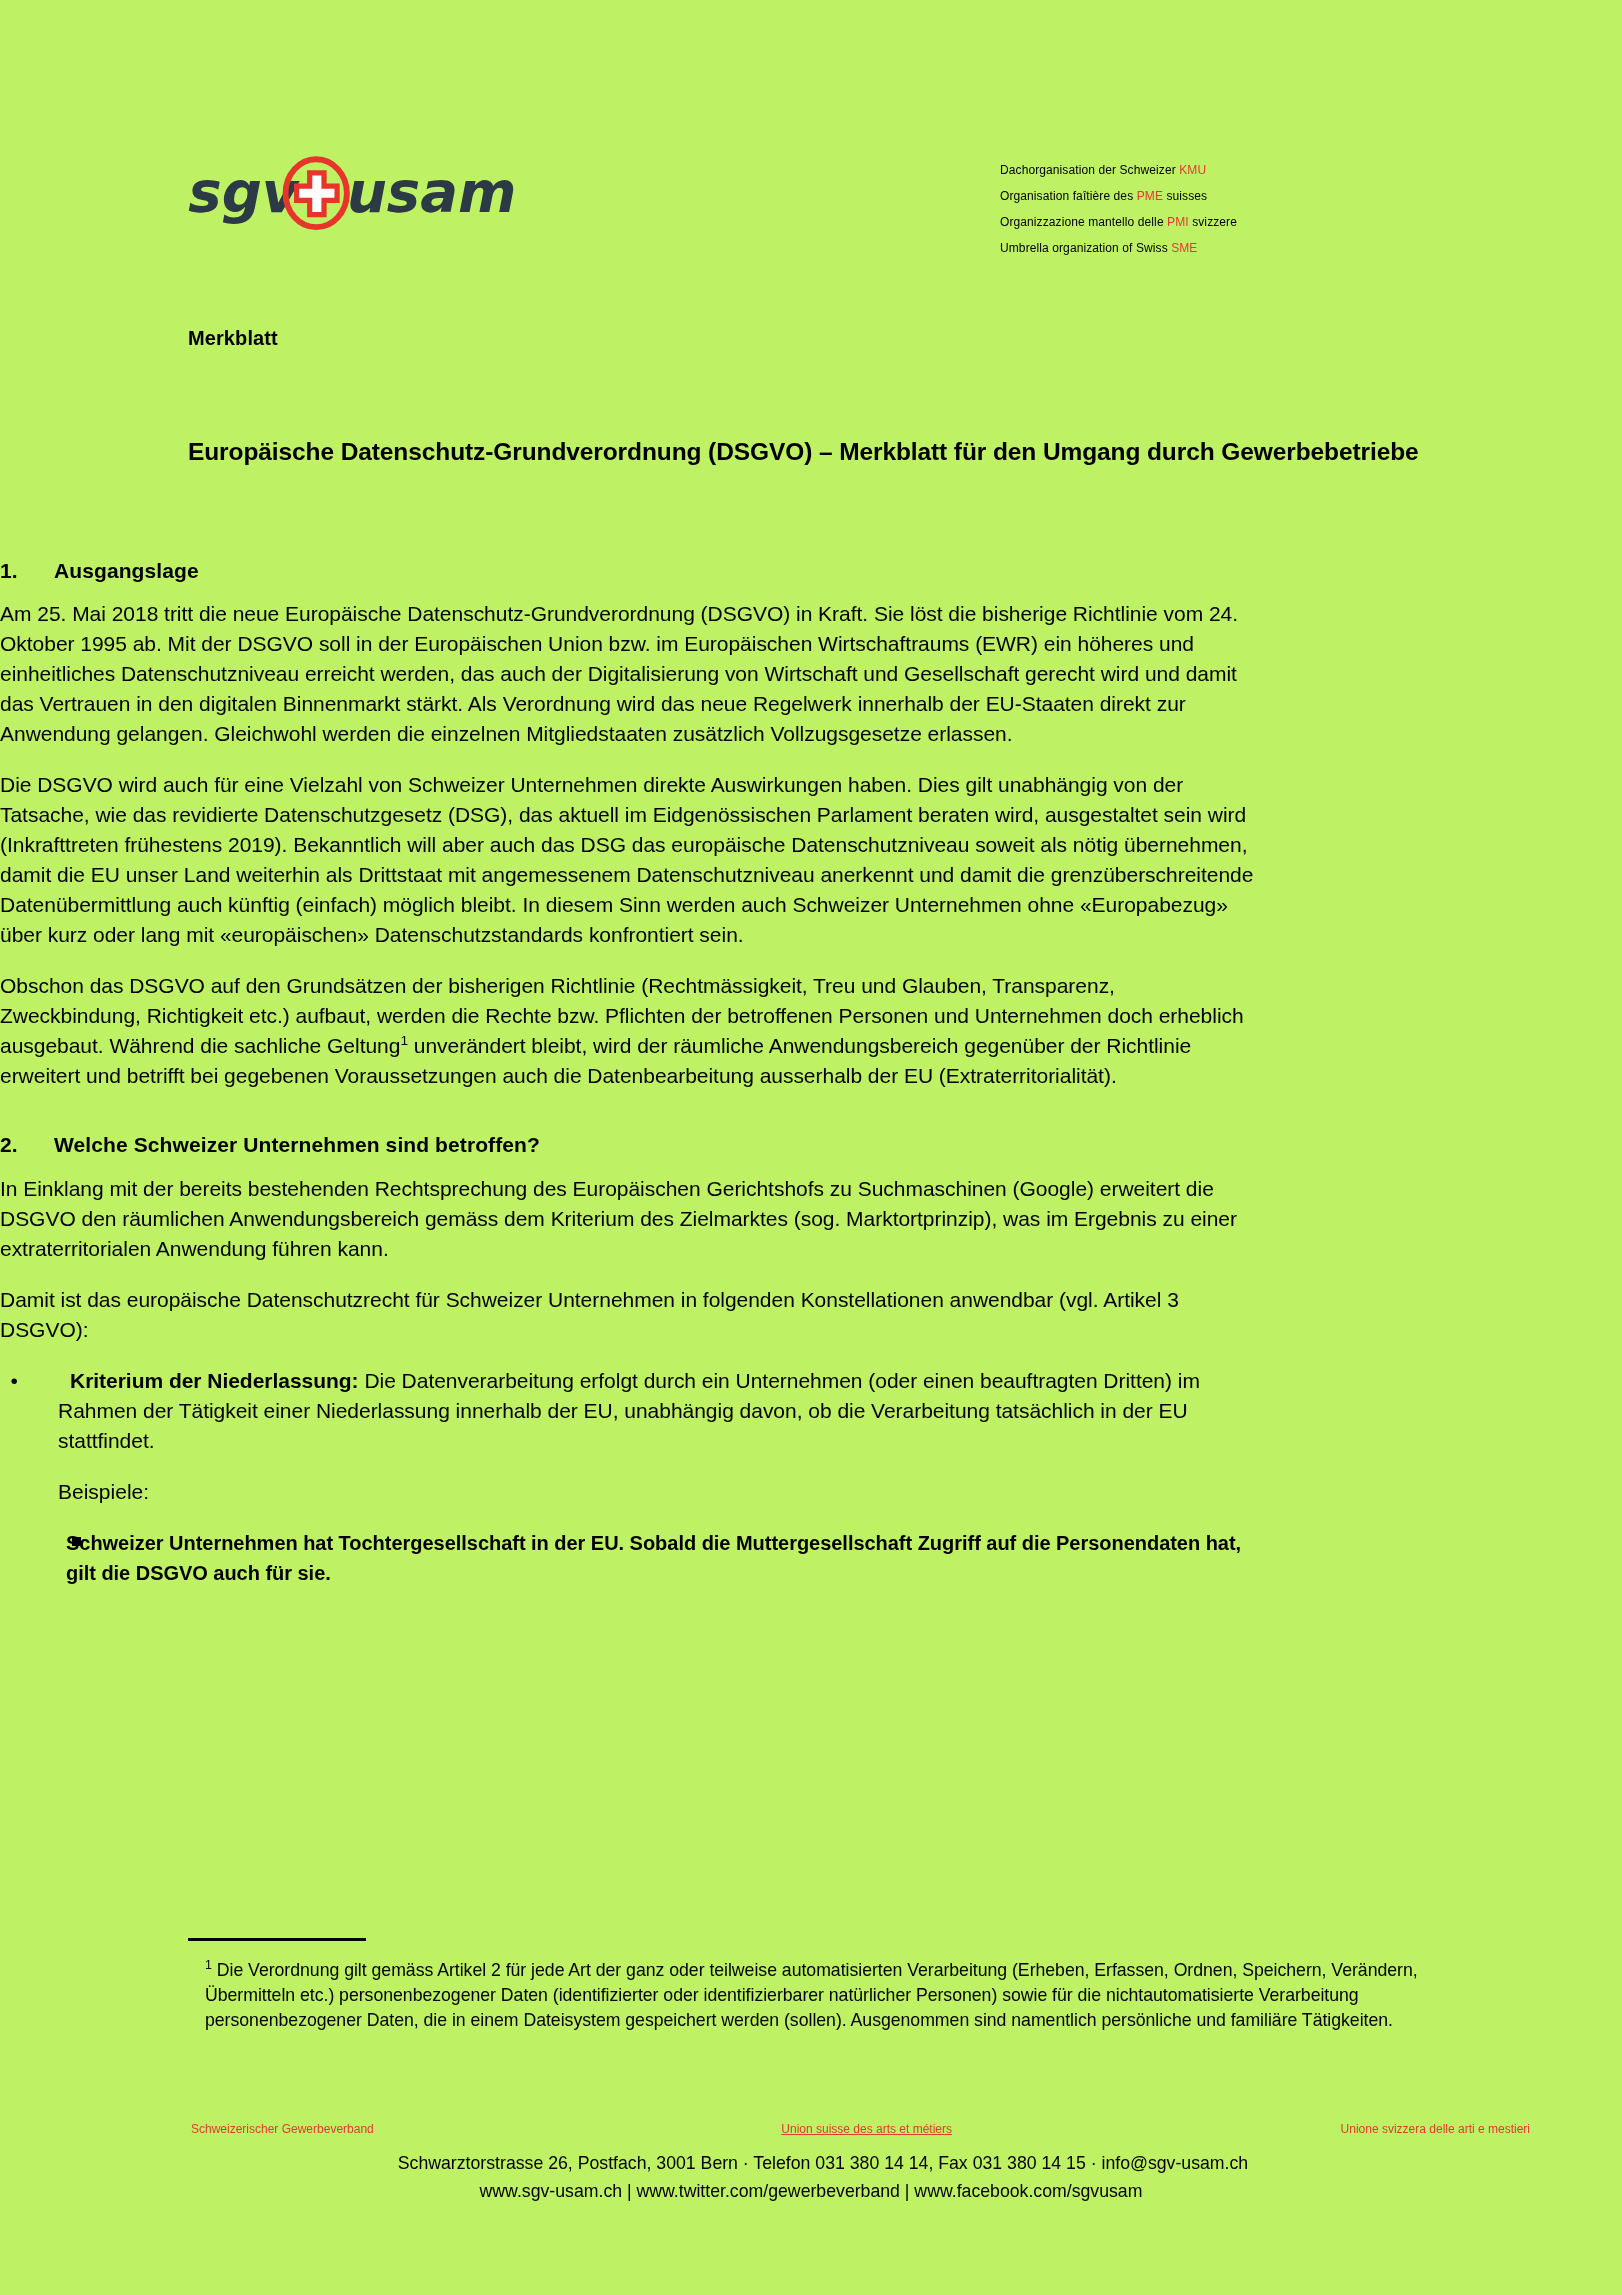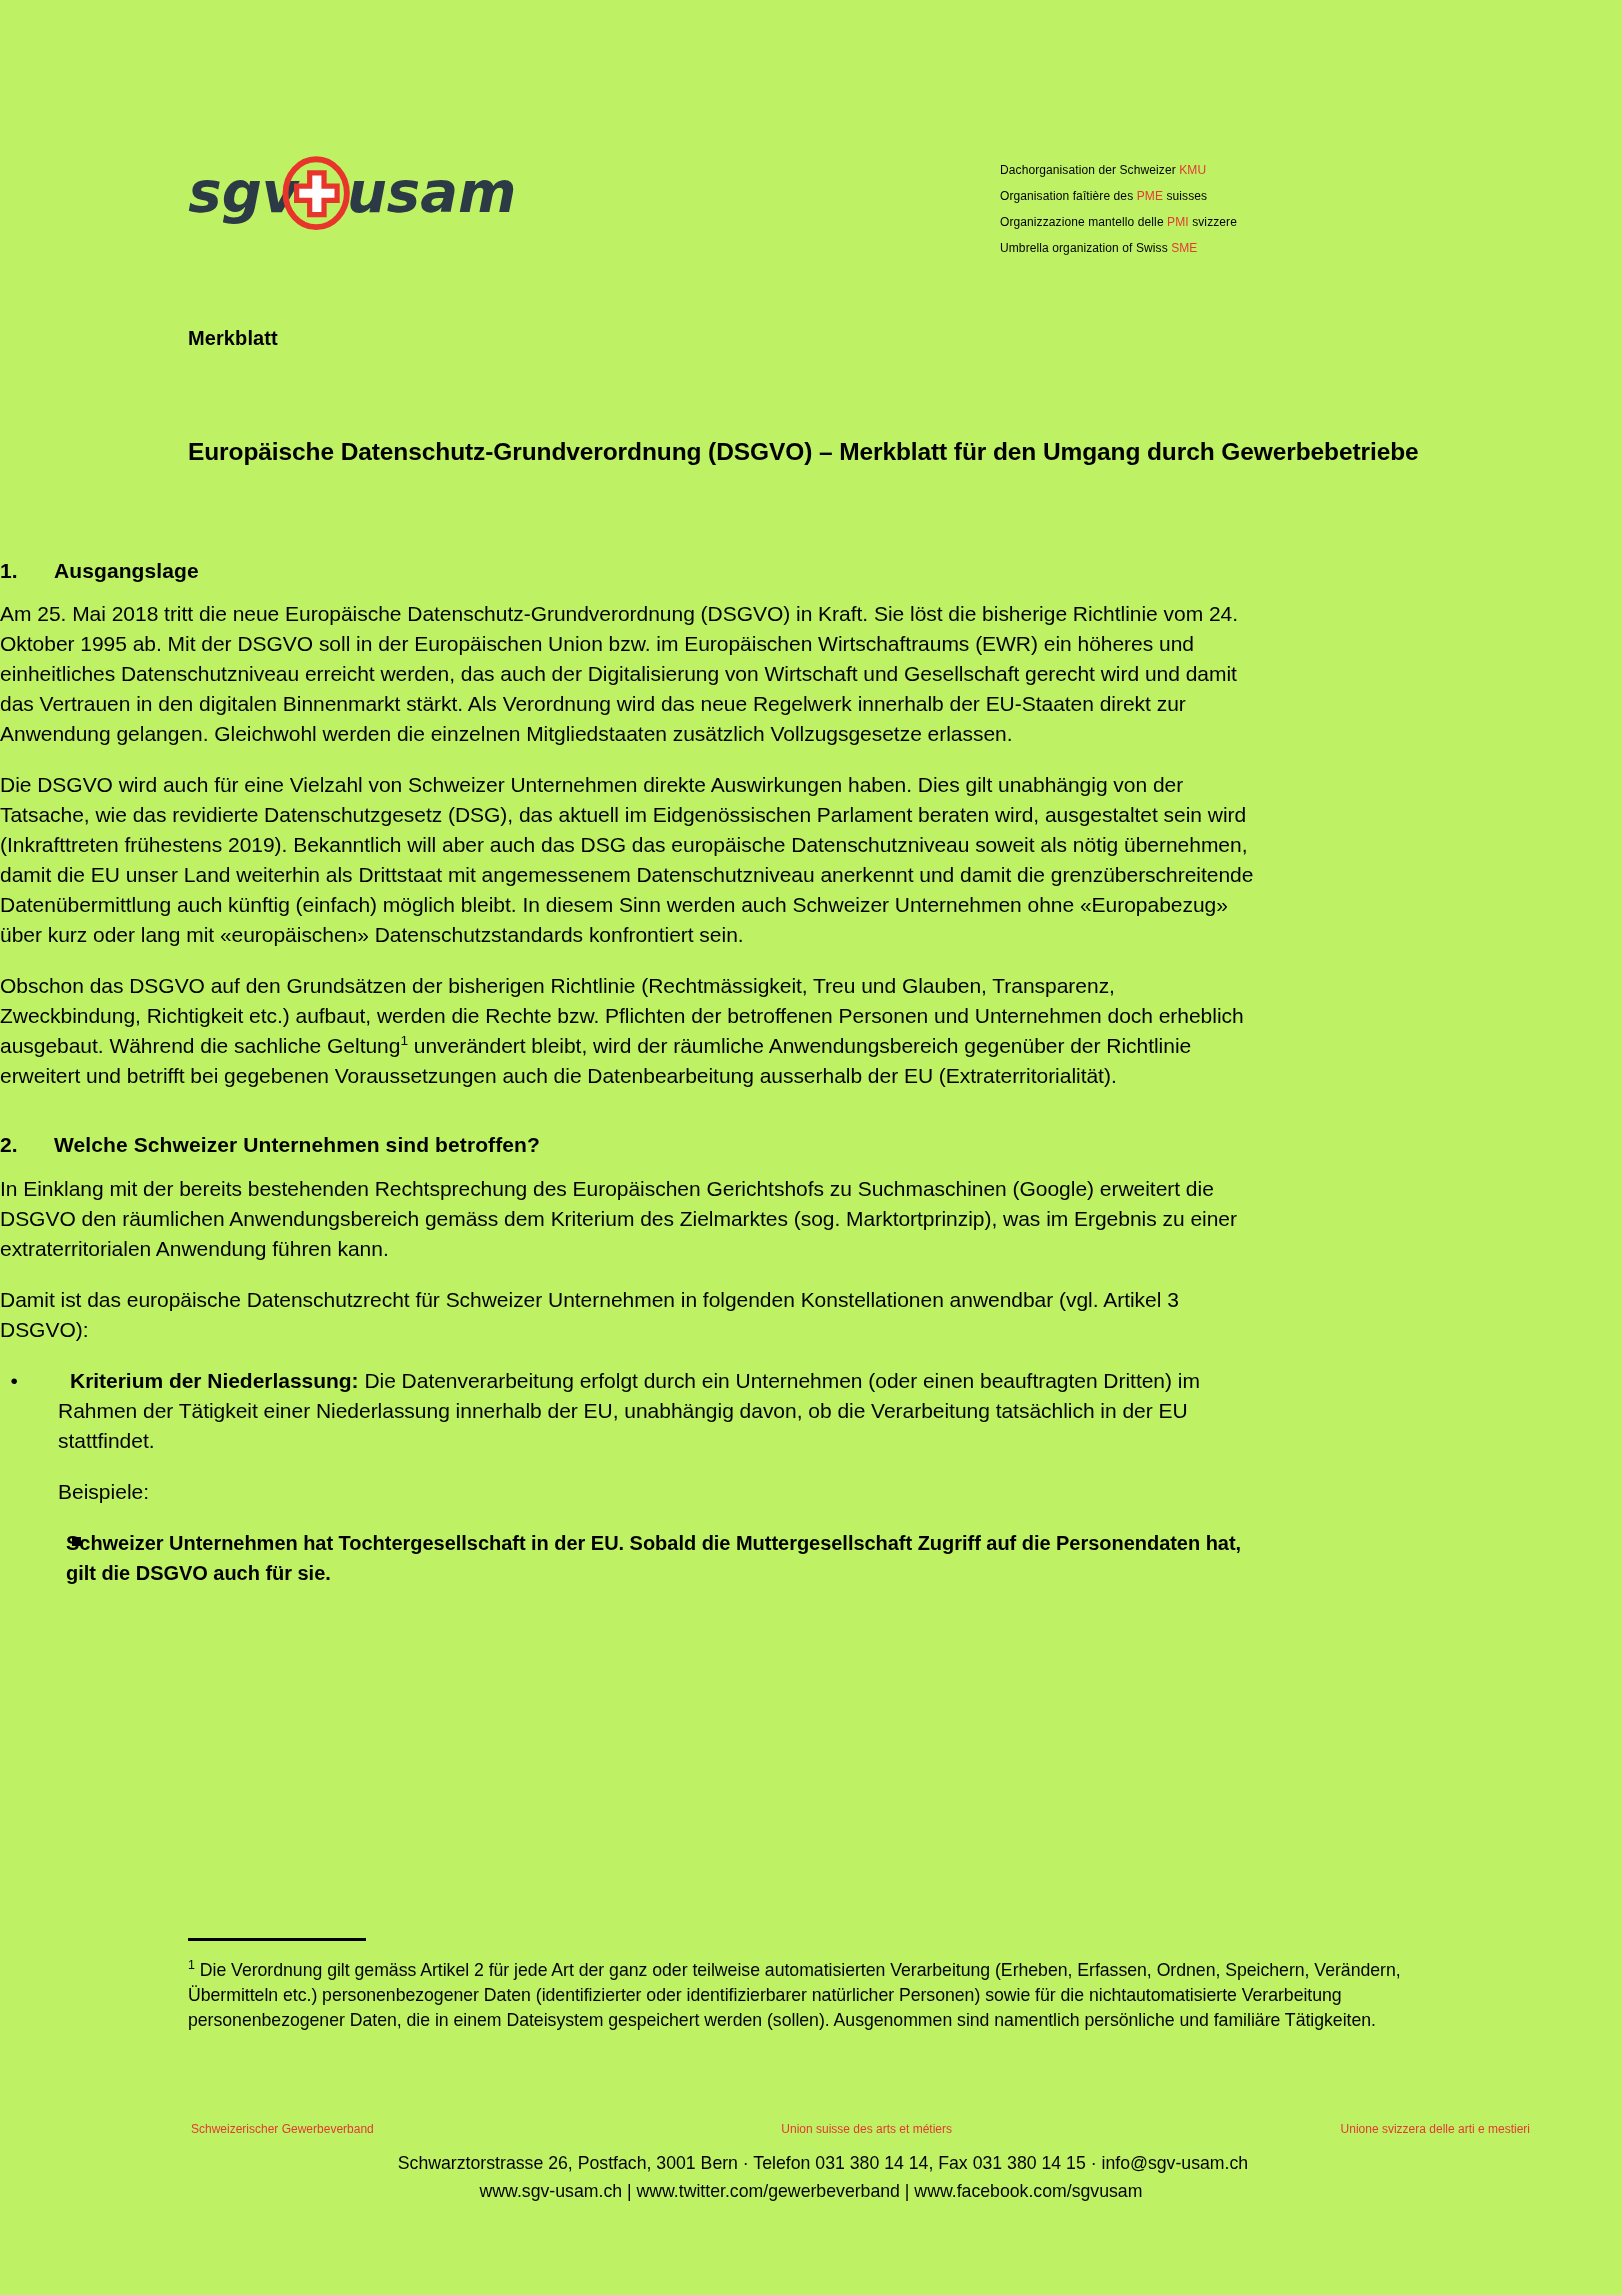--- a/index.html
+++ b/index.html
@@ -171,21 +171,21 @@
     top: 1938px;
     width: 1256px;
   }
   .footnote .rule {
     width: 178px;
     height: 2.6px;
     background: #000;
     margin: 0 0 17px 0;
   }
   .footnote p {
-    margin: 0;
+    margin: 17px;
     font-size: 17.7px;
     line-height: 25px;
     letter-spacing: -0.03px;
   }
   .footnote sup.fnmark {
     font-size: 12.4px;
     vertical-align: super;
     line-height: 0;
   }
 
@@ -198,21 +198,21 @@
   }
   .footer .orgrow {
     display: flex;
     justify-content: space-between;
     padding: 0 92px 0 191px;
     color: #E23B32;
     font-size: 12px;
     line-height: 23.6px;
     white-space: nowrap;
   }
-  .footer .orgrow > span:nth-child(2) { margin-left: 19px; }
+  .footer .orgrow > span:nth-child(2) { margin-left: 19px; text-decoration: underline; }
   .footer .contact {
     text-align: center;
     font-size: 17.7px;
     line-height: 27.5px;
     margin-top: 8.5px;
     color: #000;
     padding-left: 24px;
   }
   .footer .links {
     text-align: center;

